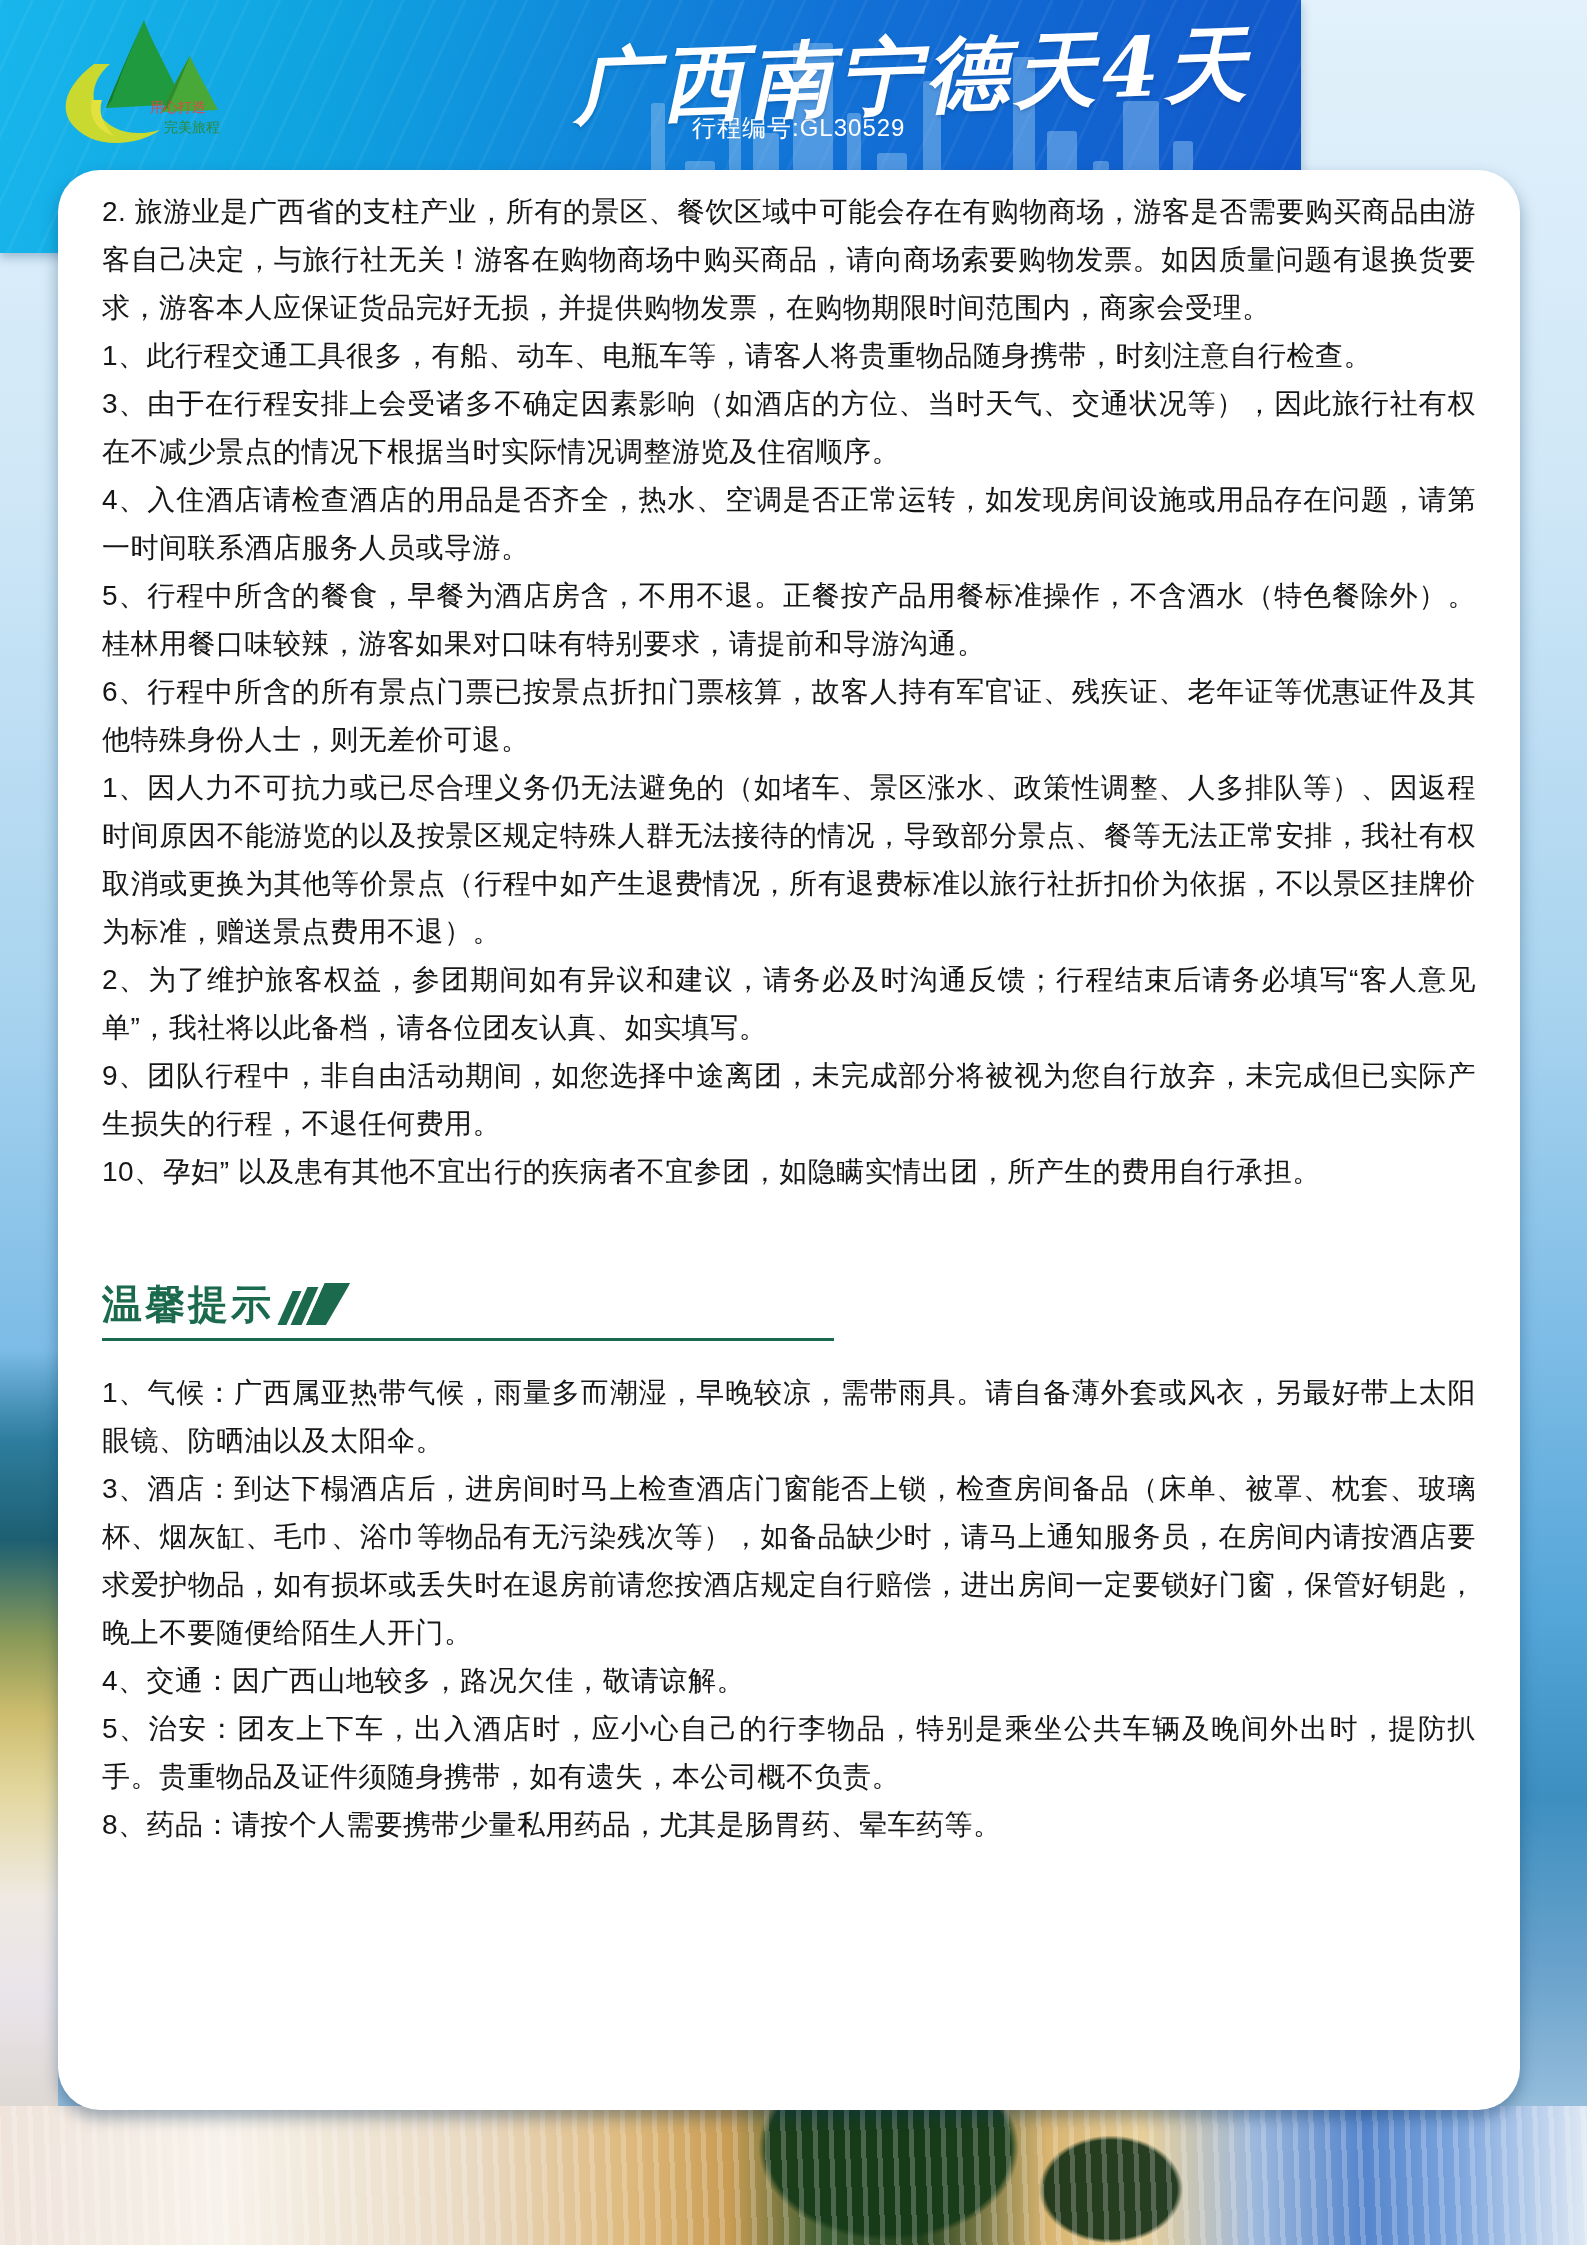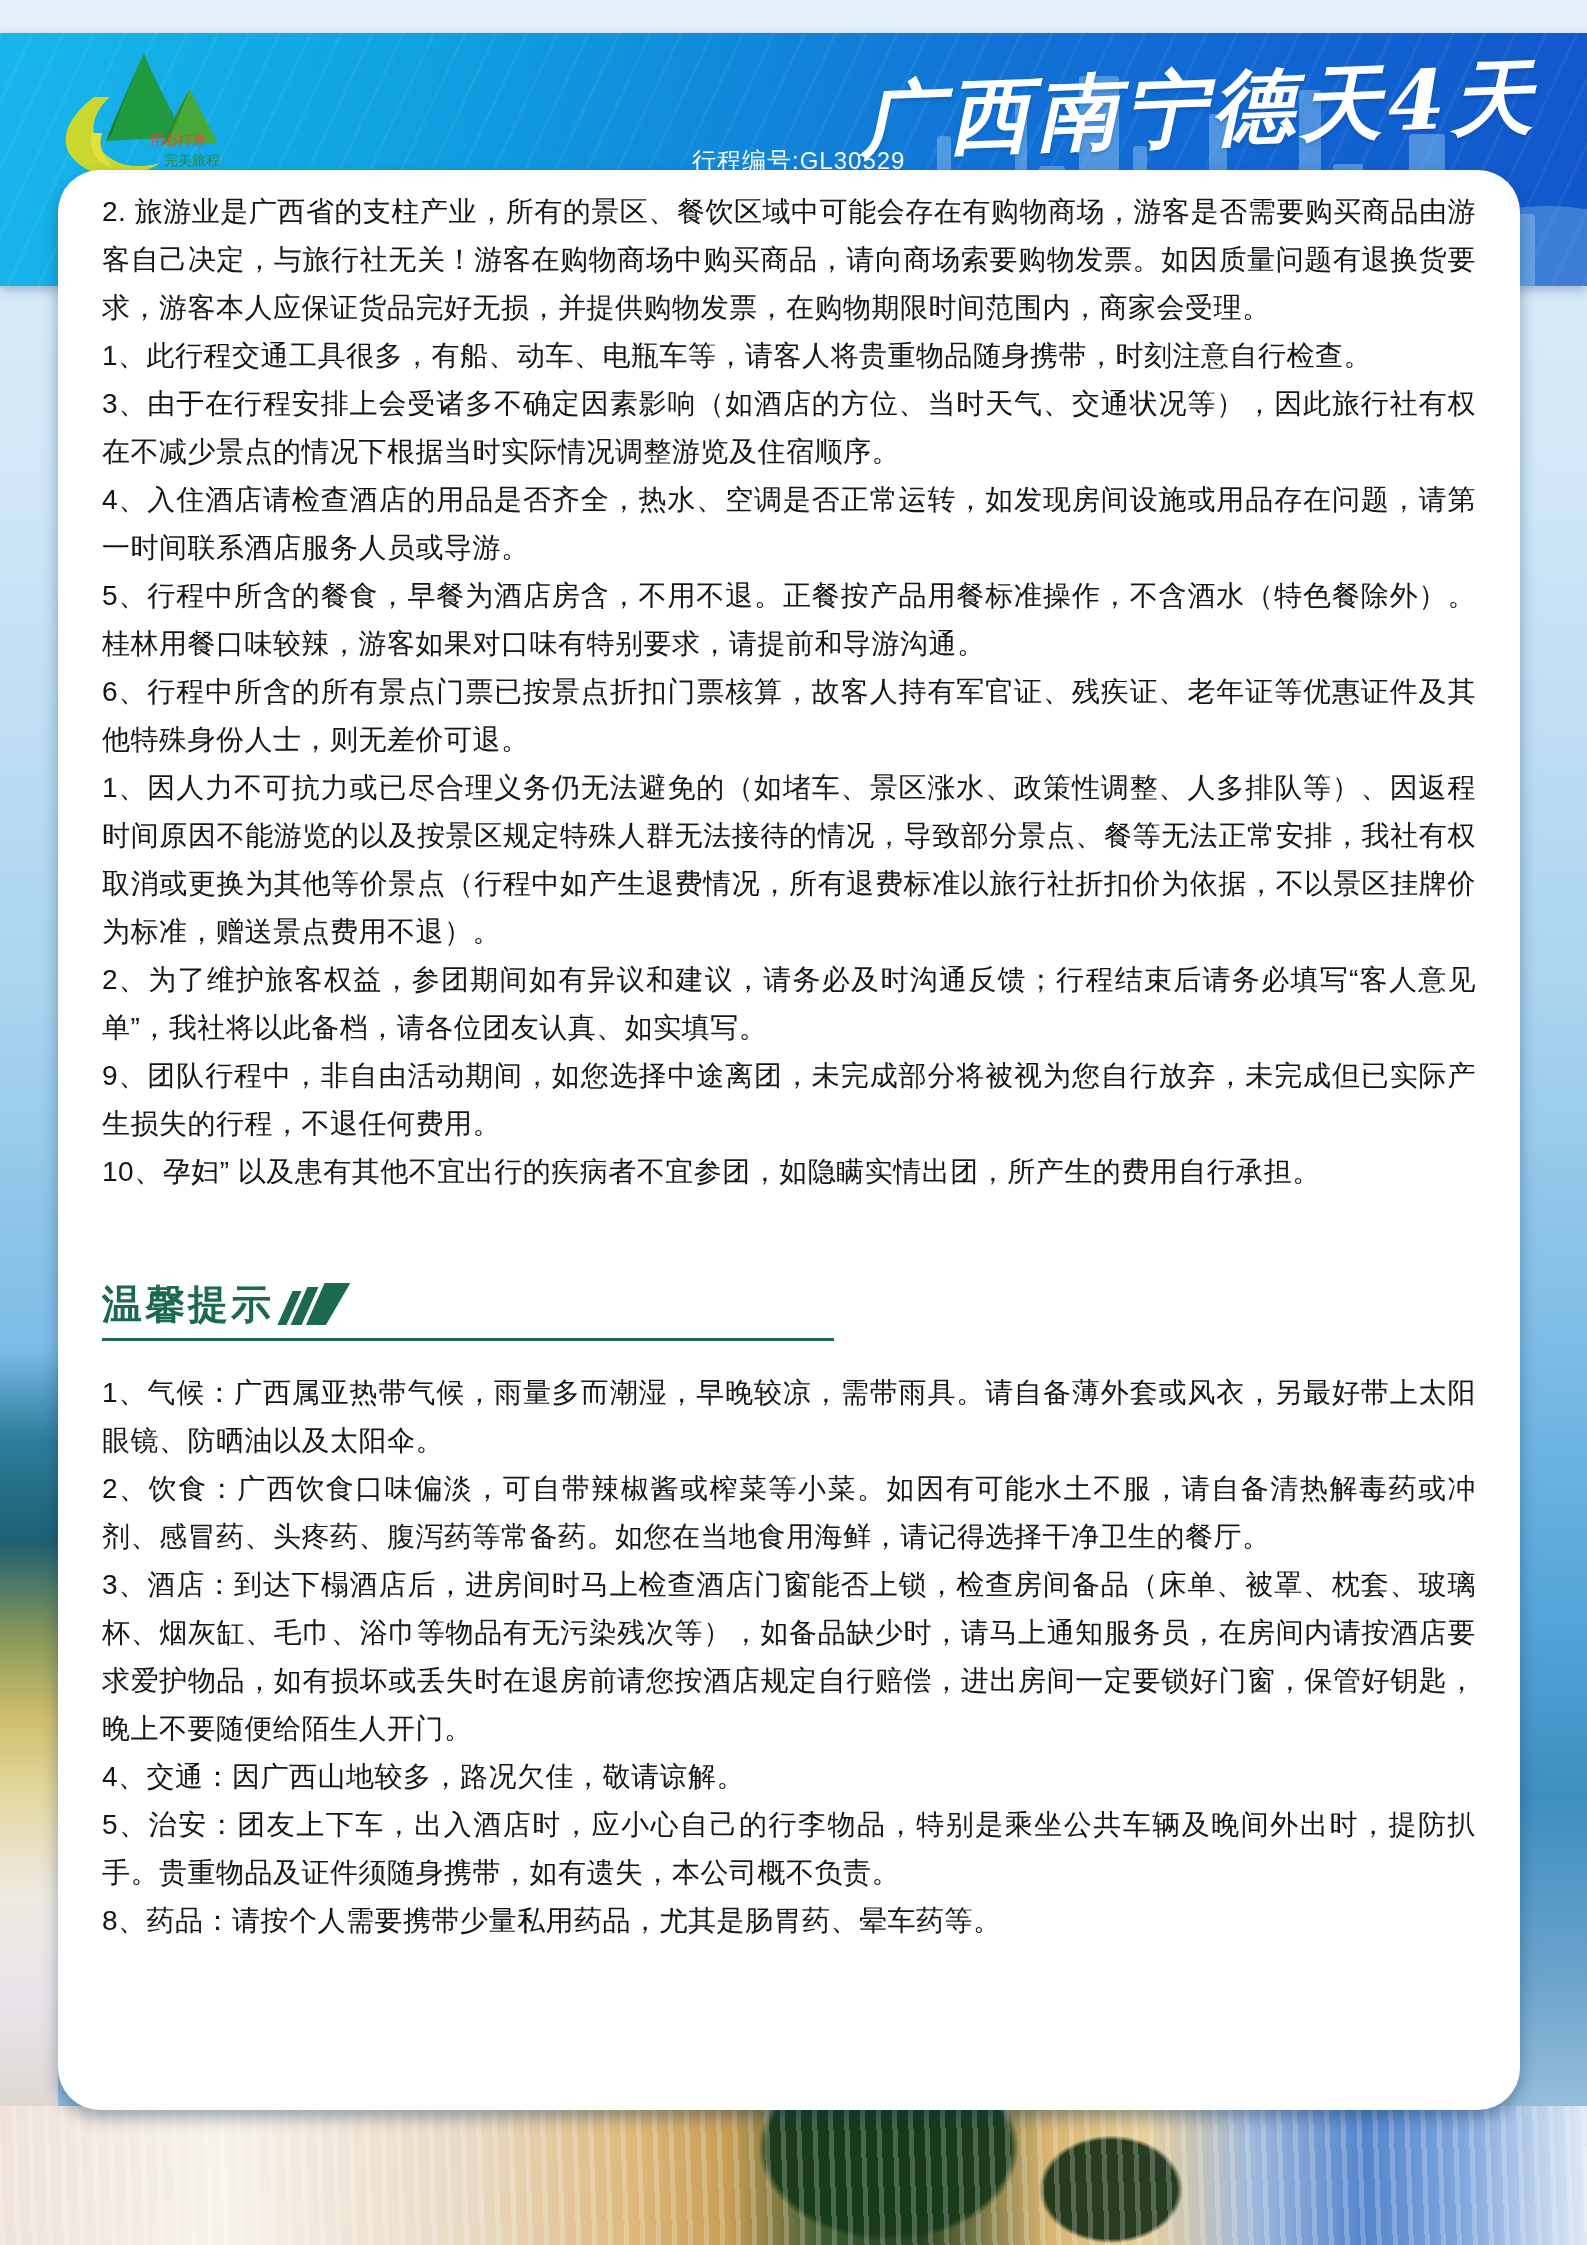--- a/index.html
+++ b/index.html
@@ -26,26 +26,25 @@
     background:
       repeating-linear-gradient(88deg,rgba(255,255,255,.22) 0 5px,rgba(255,255,255,0) 5px 16px),
       radial-gradient(ellipse 210px 150px at 56% 30%,rgba(22,58,24,.95) 0 58%,rgba(22,58,24,0) 62%),
       radial-gradient(ellipse 120px 90px at 70% 60%,rgba(18,46,20,.9) 0 55%,rgba(18,46,20,0) 60%),
       linear-gradient(90deg,#efe3da 0%,#f7f2ea 14%,#e9d9c2 30%,#ddb87a 40%,
         #c89c54 46%,#3a5a30 52%,#24421e 58%,#d8b470 66%,#e8cf9a 72%,
         #9db8dc 79%,#5585cc 86%,#7ea6dd 92%,#dfe9f4 100%);
   }
   
   .header{
-    position:absolute;left:0;top:0;width:1587px;height:253px;
+    position:absolute;left:0;top:0;width:1301px;height:253px;
     background:
       repeating-linear-gradient(115deg,rgba(255,255,255,.05) 0 3px,rgba(255,255,255,0) 3px 28px),
       linear-gradient(100deg,#18b6ec 0%,#0fa3e0 25%,#1272d6 62%,#1156cb 100%);
     box-shadow:0 4px 10px rgba(0,60,110,.3);
-    margin-top:33px;
   }
   .skyline{position:absolute;right:0;top:0;width:660px;height:100%;overflow:hidden;}
   .skyline div{position:absolute;bottom:0;background:rgba(140,192,238,.5);border-radius:3px 3px 0 0;}
   .skyline .hill{border-radius:50% 50% 0 0;background:rgba(125,178,230,.42);}
   .page-title{
     position:absolute;right:48px;top:22px;width:690px;
     color:#ffffff;font-family:"DejaVu Serif",serif;font-style:italic;font-weight:bold;
     font-size:82px;letter-spacing:6px;text-align:right;transform:rotate(-2deg);
     text-shadow:0 2px 4px rgba(0,40,90,.25);white-space:nowrap;
   }
@@ -142,19 +141,18 @@
         <span class="b1"></span>
           <span class="b2"></span>
           <span class="b3"></span>
       </span>
     </div>
     <div class="tips-underline"></div>
   </div>
 
   <div>
       <p>1、气候：广西属亚热带气候，雨量多而潮湿，早晚较凉，需带雨具。请自备薄外套或风衣，另最好带上太阳眼镜、防晒油以及太阳伞。</p>
-      <p>2、饮食：广西饮食口味偏淡，可自带辣椒酱或榨菜等小菜。如因有可能水土不服，请自备清热解毒药或冲剂、感冒药、头疼药、腹泻药等常备药。如您在当地食用海鲜，请记得选择干净卫生的餐厅。</p>
       <p>3、酒店：到达下榻酒店后，进房间时马上检查酒店门窗能否上锁，检查房间备品（床单、被罩、枕套、玻璃杯、烟灰缸、毛巾、浴巾等物品有无污染残次等），如备品缺少时，请马上通知服务员，在房间内请按酒店要求爱护物品，如有损坏或丢失时在退房前请您按酒店规定自行赔偿，进出房间一定要锁好门窗，保管好钥匙，晚上不要随便给陌生人开门。</p>
       <p>4、交通：因广西山地较多，路况欠佳，敬请谅解。</p>
       <p>5、治安：团友上下车，出入酒店时，应小心自己的行李物品，特别是乘坐公共车辆及晚间外出时，提防扒手。贵重物品及证件须随身携带，如有遗失，本公司概不负责。</p>
       <p>8、药品：请按个人需要携带少量私用药品，尤其是肠胃药、晕车药等。</p>
     </div>
 </div>
 
 </body></html>

